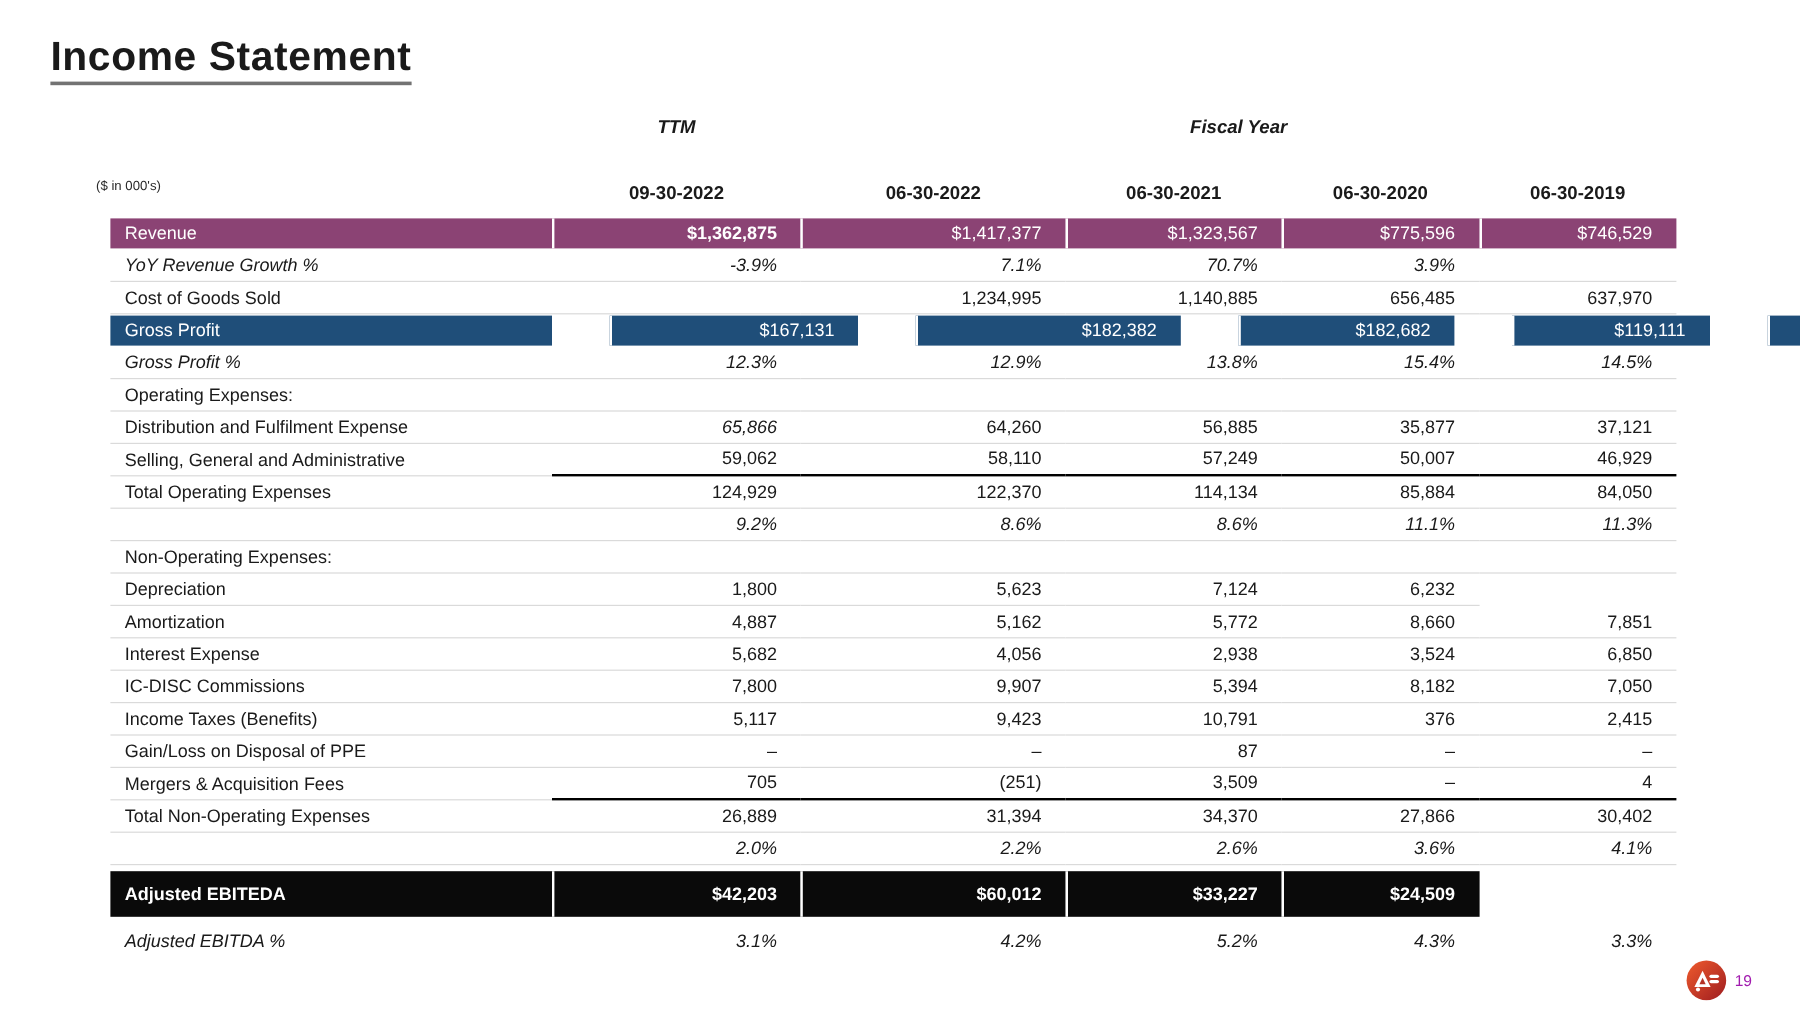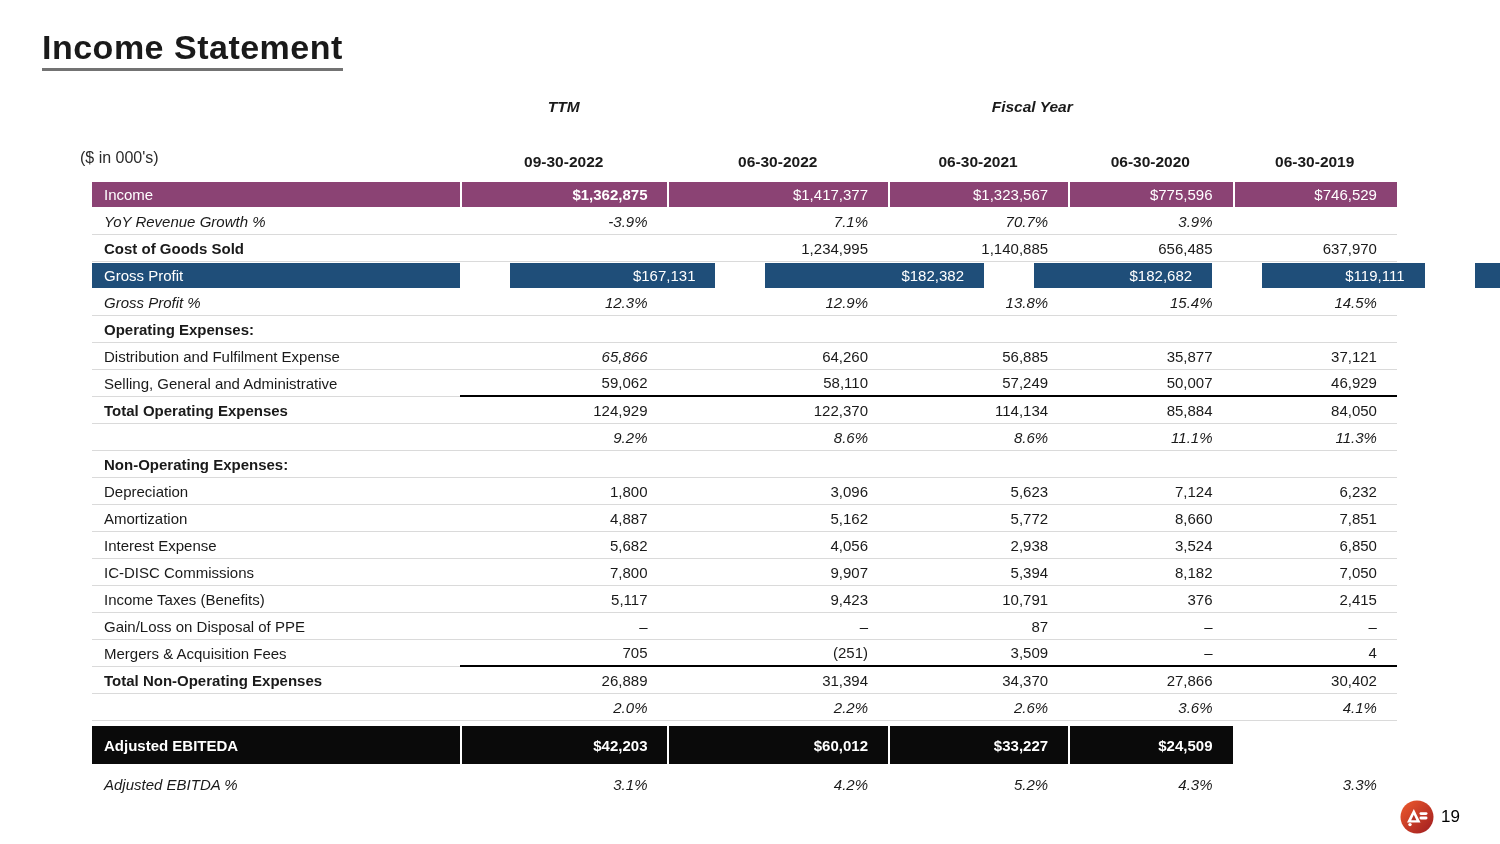--- a/index.html
+++ b/index.html
@@ -4,61 +4,61 @@
 <style>
   html,body{margin:0;padding:0;}
   body{
     width:1500px;height:844px;position:relative;background:#ffffff;
     font-family:"Liberation Sans", sans-serif;color:#1a1a1a;overflow:hidden;
   }
   .title{
     position:absolute;left:42px;top:28px;font-size:34px;font-weight:800;
     letter-spacing:.5px;border-bottom:3px solid #737373;padding-bottom:1px;
   }
-  .units-note{position:absolute;left:80px;top:149px;font-size:16px;color:#2a2a2a;}
+  .units-note{position:absolute;left:80px;top:149px;font-size:11px;color:#2a2a2a;}
   .table-wrap{position:absolute;left:92px;top:98px;width:1305px;}
   .grid-row{
     display:grid;
     grid-template-columns:28.2% 15.9% 16.9% 13.8% 12.6% 12.6%;
     align-items:center;
   }
   .group-header{height:44px;align-items:start;font-style:italic;}
   .group-header .hdr{font-weight:700;font-size:15.5px;text-align:center;}
   .group-header .ttm{grid-column:2;}
   .group-header .fy{grid-column:3 / span 4;}
   .col-header{height:39px;align-items:center;}
   .col-header .hdr{font-weight:700;font-size:15.5px;text-align:center;}
   
   .row{height:27px;}
   .row .cell{
     height:100%;display:flex;align-items:center;box-sizing:border-box;
     font-size:15px;border-bottom:1px solid #dadada;
   }
   .row .cell.label{padding-left:12px;}
   .row .cell.value{justify-content:flex-end;padding-right:20px;}
-  .row.bold-label .cell.label{font-weight:700;text-align:center;}
+  .row.bold-label .cell.label{font-weight:400;text-align:center;}
   .row.italic .cell{font-style:italic;}
   .cell.value.bold{font-weight:700;}
   .cell.value.italic{font-style:italic;}
   .row.rule-below .cell.value{border-bottom:2px solid #000000;}
   
   .row.band-purple{height:25px;margin:1px 0;}
   .row.band-purple .cell{background:#8B4374;color:#fff;border-bottom:none;}
   .row.band-blue{height:25px;margin:1px 0;gap:48px;}
   .row.band-blue .cell{background:#1F4E79;color:#fff;border-bottom:none;}
   .row.band-black{height:38px;margin:5px 0 7px 0;}
   .row.band-black .cell{background:#0a0a0a;color:#fff;border-bottom:none;font-weight:700;}
   .row.band-purple .cell.value,
   .row.band-blue .cell.value,
   .row.band-black .cell.value{border-left:2px solid #ffffff;}
   .row.last .cell{border-bottom:none;}
   
   .footer{position:absolute;right:40px;bottom:10px;display:flex;align-items:center;gap:7px;}
   .logo{width:34px;height:34px;display:block;}
-  .page-number{font-size:17px;color:#000000;}
+  .page-number{font-size:13px;color:#a21caf;}
 </style>
 </head>
 <body>
 
 <div class="title">Income Statement</div>
 
 <div class="units-note">($ in 000's)</div>
 
 <div class="table-wrap">
   <div class="grid-row group-header">
@@ -68,21 +68,21 @@
   <div class="grid-row col-header">
     <div class="hdr"></div>
     <div class="hdr">09-30-2022</div>
     <div class="hdr">06-30-2022</div>
     <div class="hdr">06-30-2021</div>
     <div class="hdr">06-30-2020</div>
     <div class="hdr">06-30-2019</div>
   </div>
   <div>
       <div class="grid-row row band-purple">
-        <div class="cell label">Income</div>
+        <div class="cell label">Revenue</div>
         <div class="cell value bold">$1,362,875</div>
         <div class="cell value">$1,417,377</div>
         <div class="cell value">$1,323,567</div>
         <div class="cell value">$775,596</div>
         <div class="cell value">$746,529</div>
       </div>
       <div class="grid-row row italic">
         <div class="cell label">YoY Revenue Growth %</div>
         <div class="cell value">-3.9%</div>
         <div class="cell value">7.1%</div>
@@ -158,21 +158,20 @@
         <div class="cell label">Non-Operating Expenses:</div>
         <div class="cell value"></div>
         <div class="cell value"></div>
         <div class="cell value"></div>
         <div class="cell value"></div>
         <div class="cell value"></div>
       </div>
       <div class="grid-row row">
         <div class="cell label">Depreciation</div>
         <div class="cell value">1,800</div>
-        <div class="cell value">3,096</div>
         <div class="cell value">5,623</div>
         <div class="cell value">7,124</div>
         <div class="cell value">6,232</div>
       </div>
       <div class="grid-row row">
         <div class="cell label">Amortization</div>
         <div class="cell value">4,887</div>
         <div class="cell value">5,162</div>
         <div class="cell value">5,772</div>
         <div class="cell value">8,660</div>

